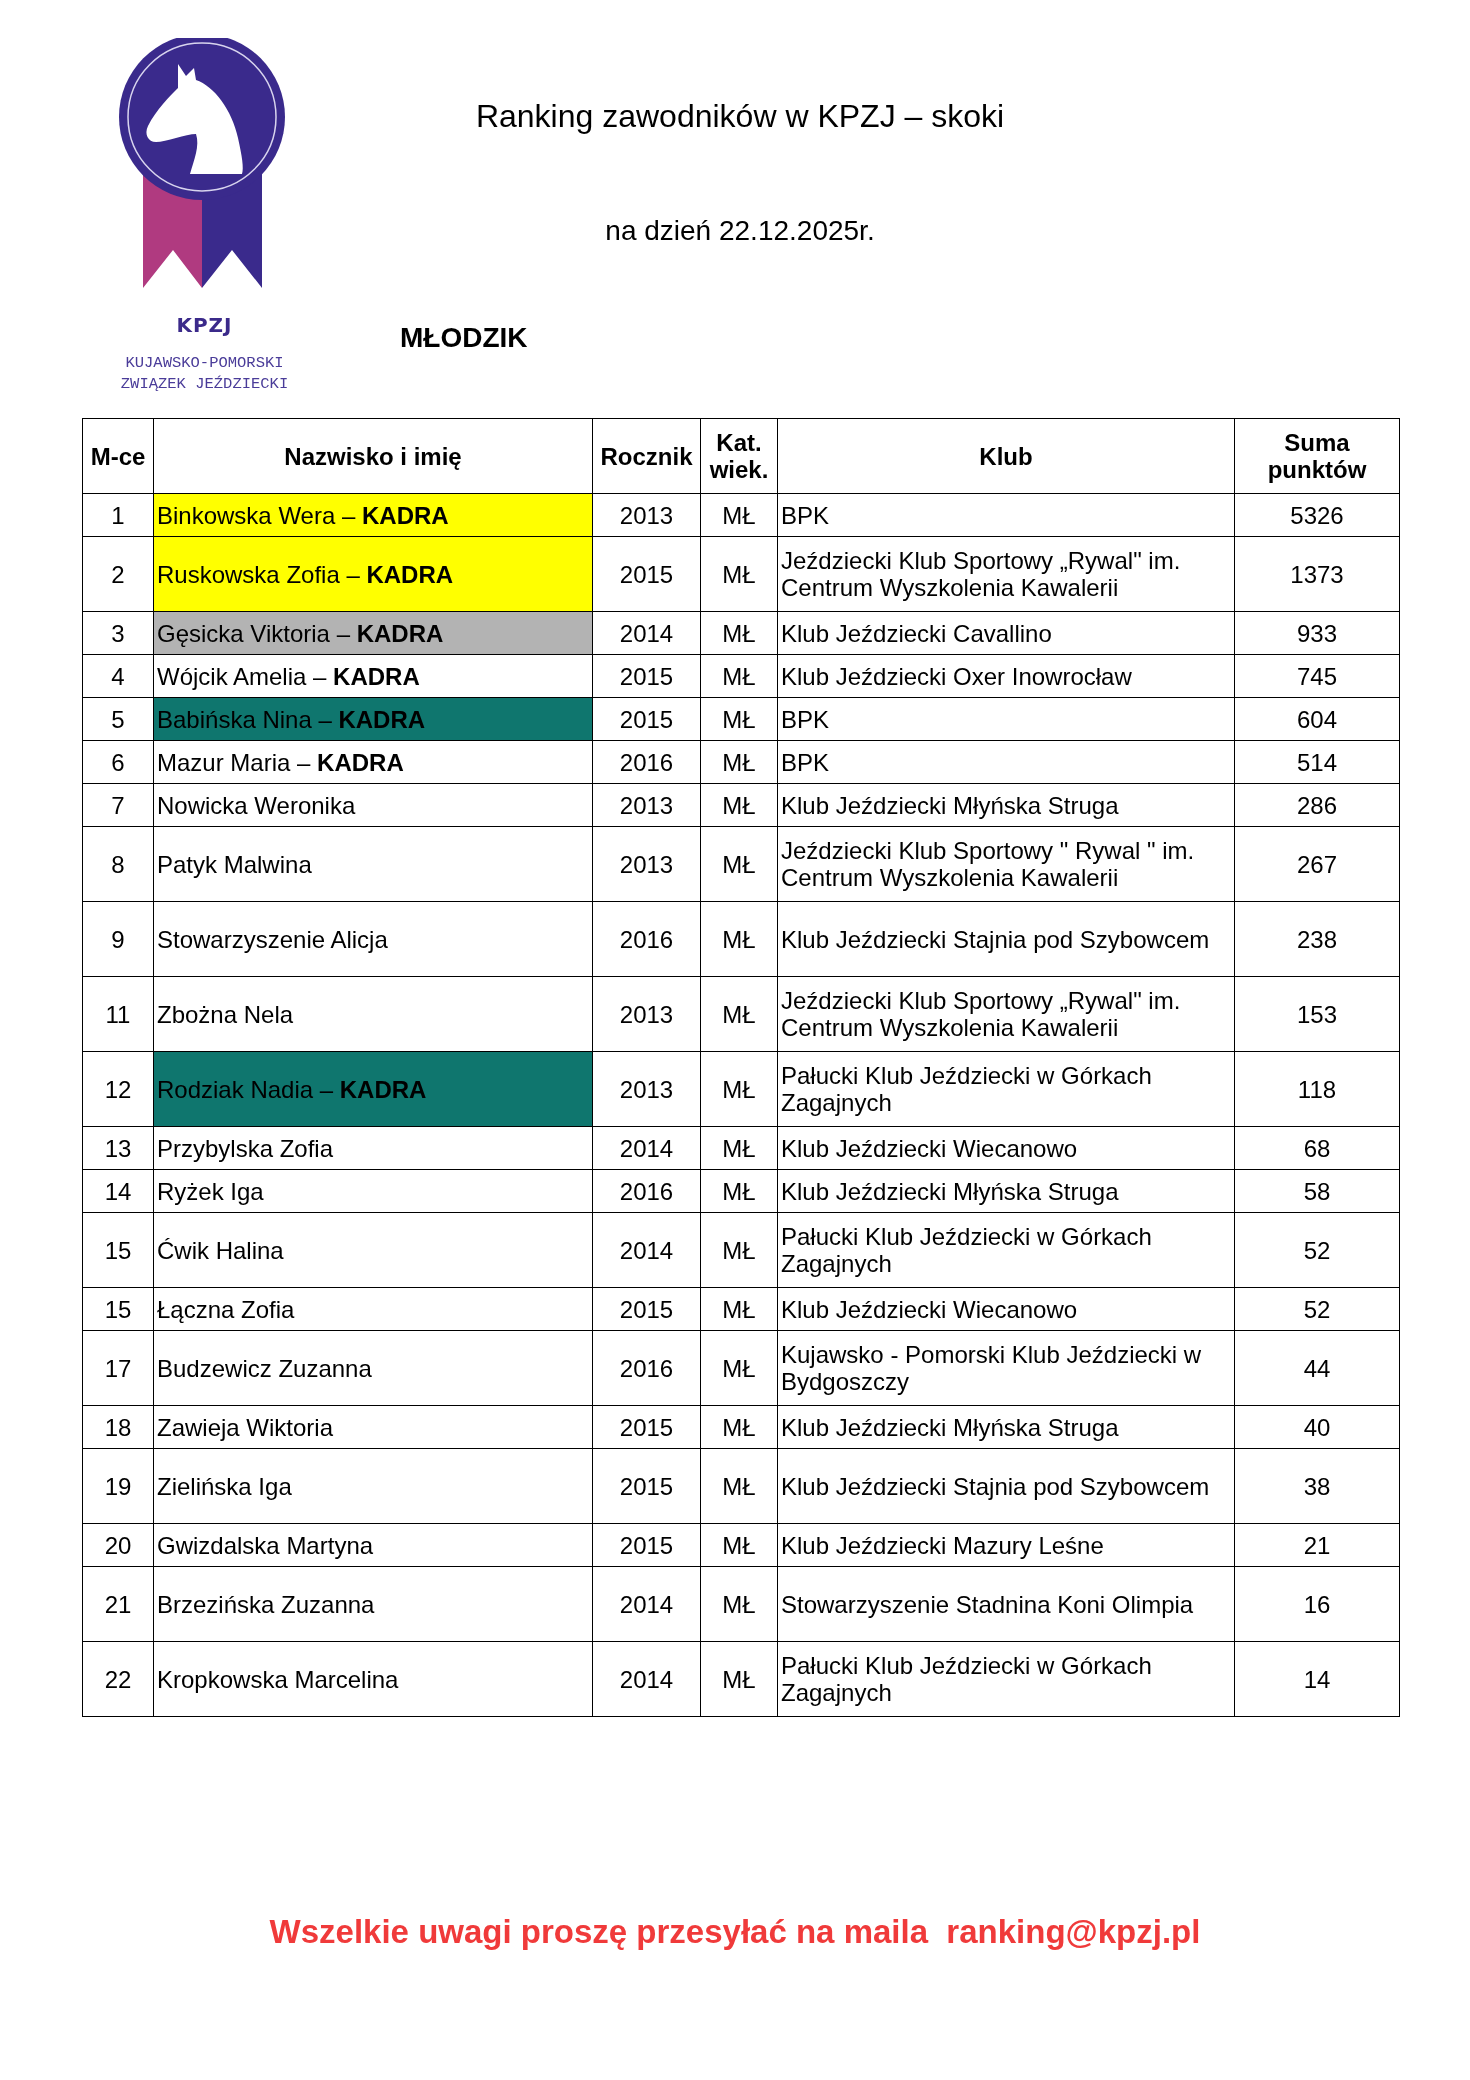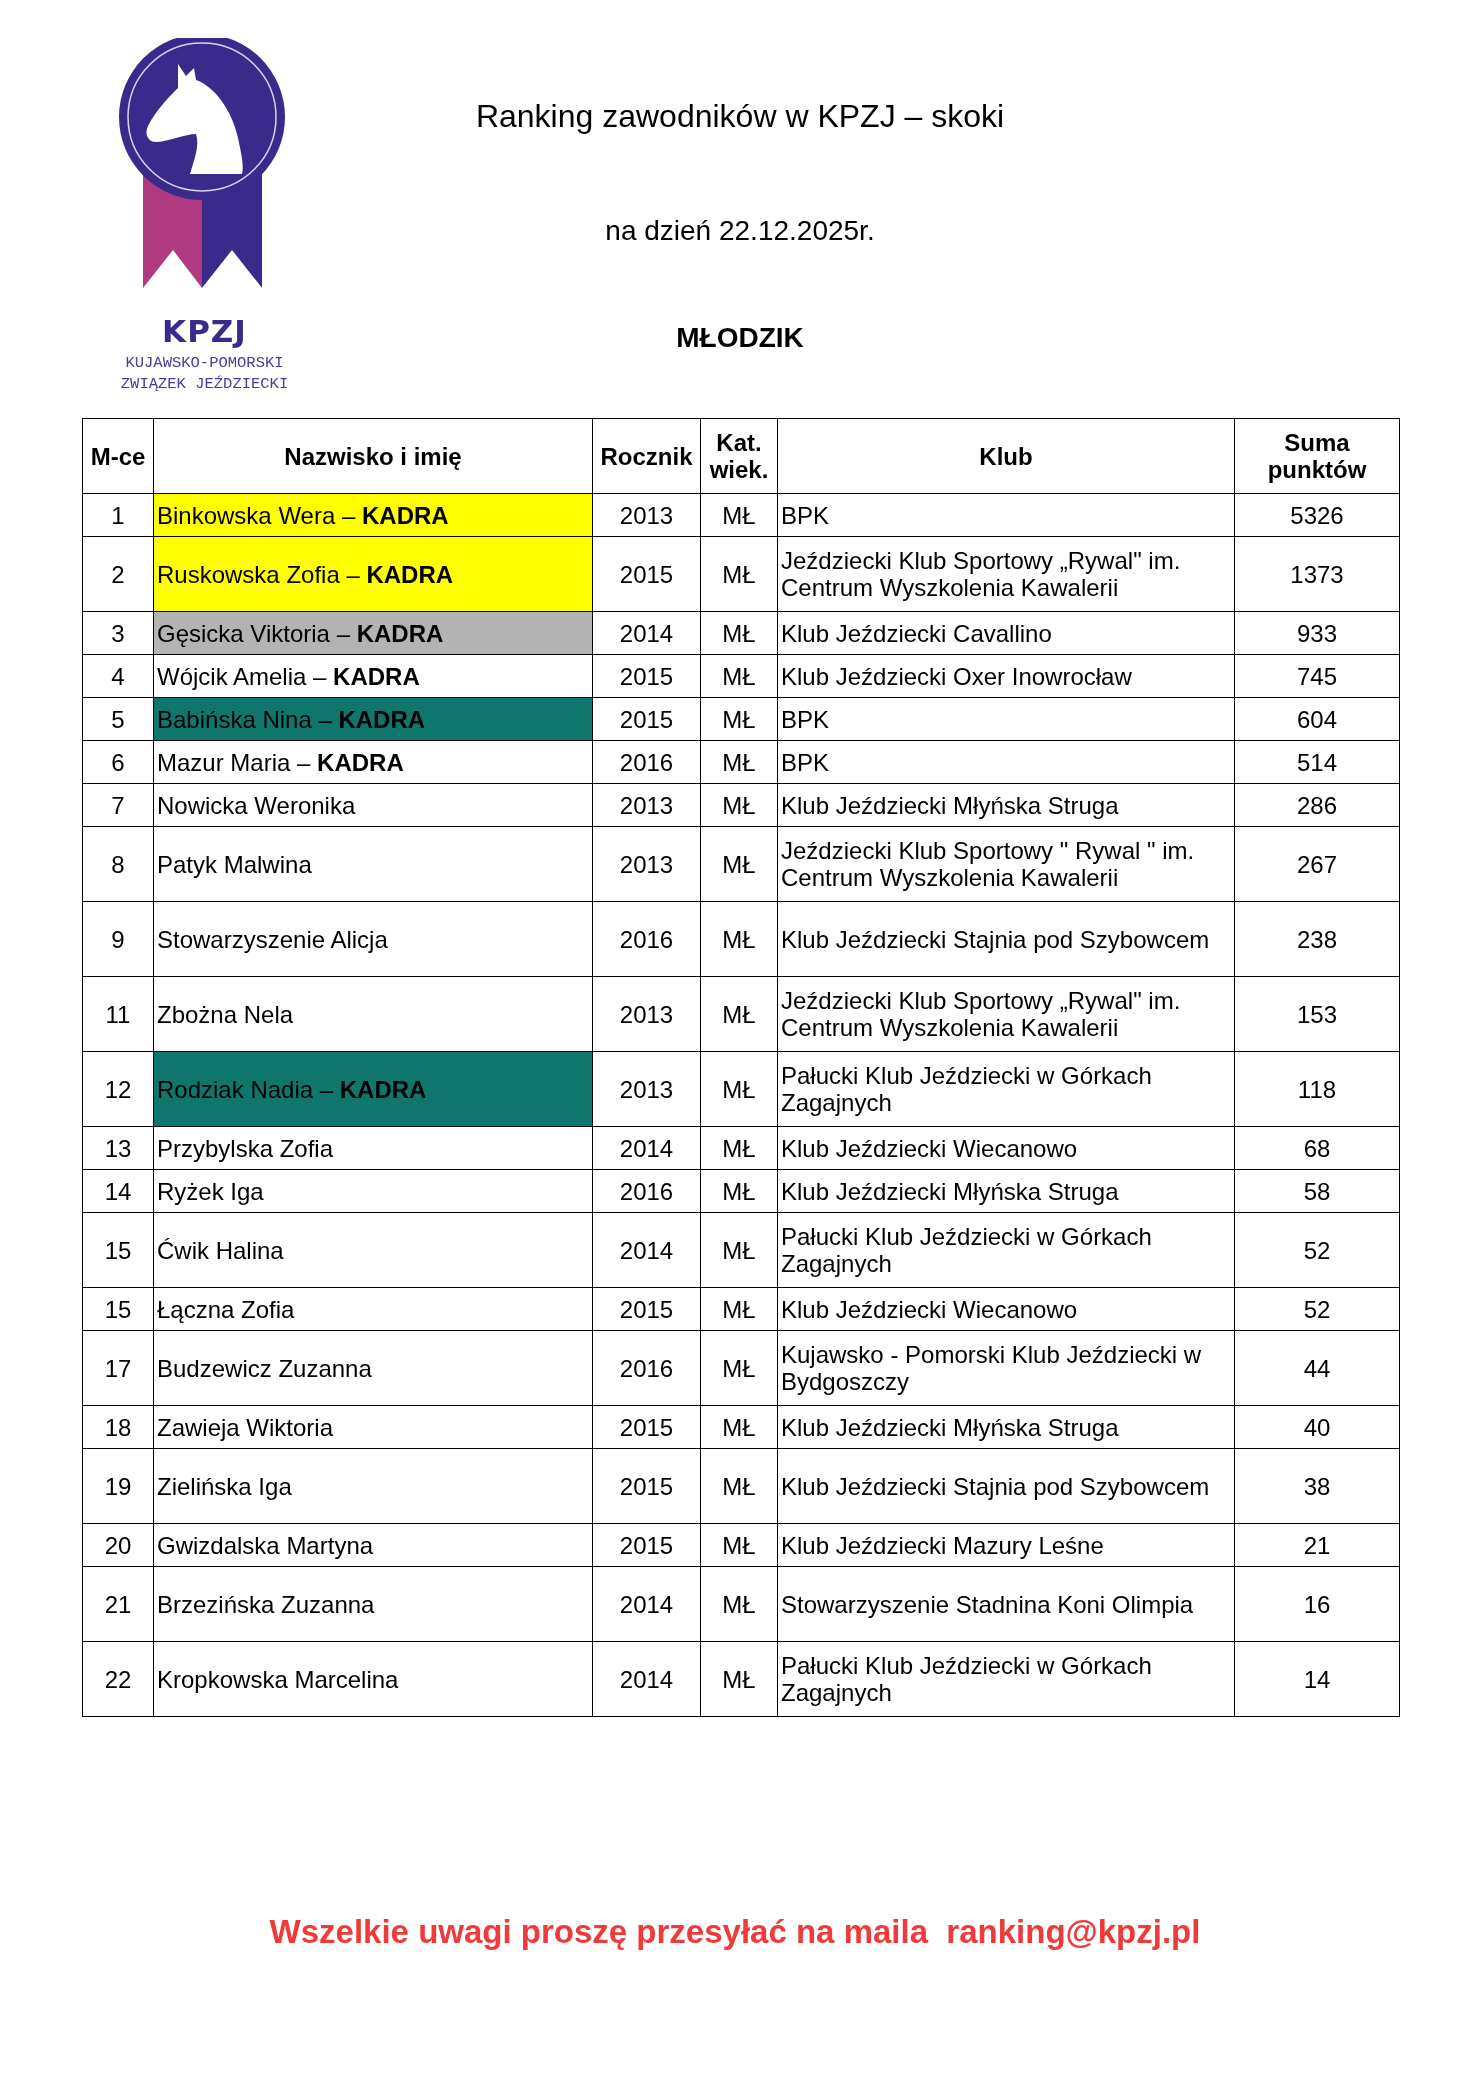--- a/index.html
+++ b/index.html
@@ -1,27 +1,27 @@
 <!DOCTYPE html>
 <html><head>
 <meta charset="utf-8">
 <style>
   html, body { margin: 0; padding: 0; background: #ffffff; }
   body { width: 1470px; height: 2080px; position: relative; overflow: hidden;
          font-family: "Liberation Sans", sans-serif; color: #000; }
   .logo { position: absolute; left: 82px; top: 38px; width: 245px; height: 335px; }
   .logo svg { position: absolute; left: 0; top: 0; }
   .logo-abbr { position: absolute; left: 0; width: 245px; top: 275px; text-align: center;
-               font-family: "DejaVu Sans", sans-serif; font-size: 31px; font-weight: bold; color: #3b2a8a; letter-spacing: 1px; }
+               font-family: "DejaVu Sans", sans-serif; font-size: 20px; font-weight: bold; color: #3b2a8a; letter-spacing: 1px; }
   .logo-name { position: absolute; left: 0; width: 245px; top: 315px; text-align: center;
                font-family: Liberation Mono, monospace; font-size: 15.5px; line-height: 21px; color: #4a3c99; }
   .title { position: absolute; left: 400px; width: 680px; top: 98px; text-align: center;
            font-size: 32px; font-weight: normal; }
   .date { position: absolute; left: 400px; width: 680px; top: 215px; text-align: center; font-size: 28px; }
-  .category { position: absolute; left: 400px; width: 680px; top: 322px; text-align: center; font-size: 28px; font-weight: bold; }
+  .category { position: absolute; left: 400px; width: 680px; top: 322px; font-size: 28px; font-weight: bold; }
   table.ranking { position: absolute; left: 82px; top: 418px; width: 1317px;
                   border-collapse: collapse; table-layout: fixed; font-size: 24px; }
   table.ranking th, table.ranking td { border: 1.5px solid #000; padding: 0 3px; line-height: 27px; }
   table.ranking th { height: 74px; font-weight: bold; text-align: center; vertical-align: middle; }
   table.ranking td { vertical-align: middle; }
   tr.short td { height: 42px; }
   tr.tall td { height: 74px; }
   td.c { text-align: center; }
   td.l { text-align: left; }
   td.hl-gold { background: #ffff00; }

